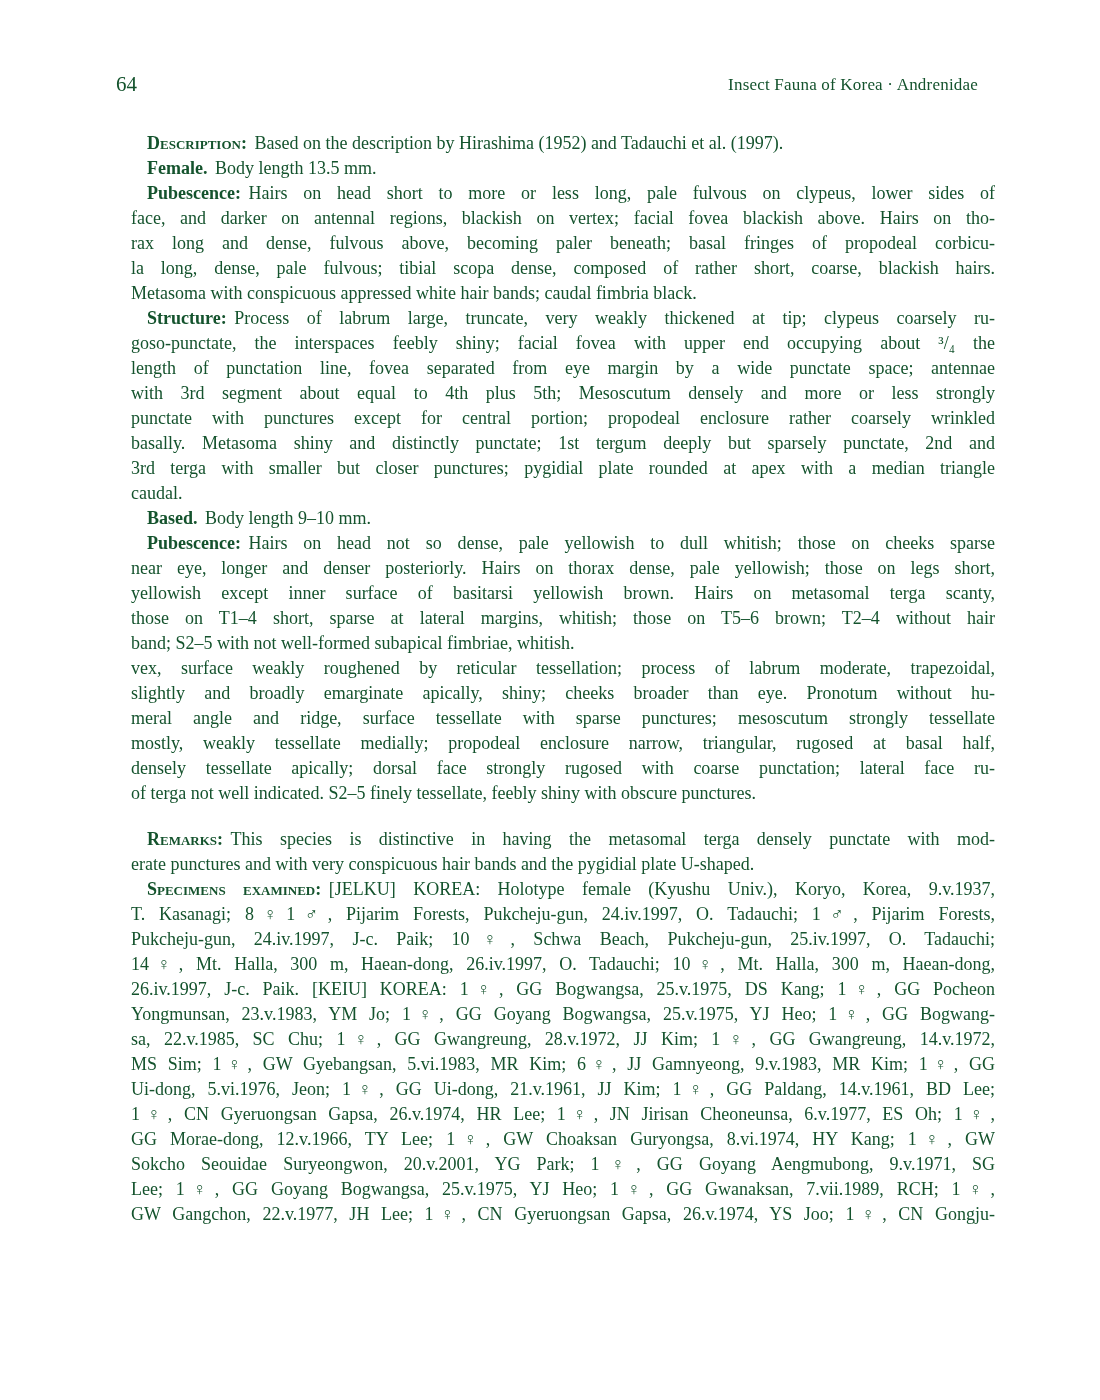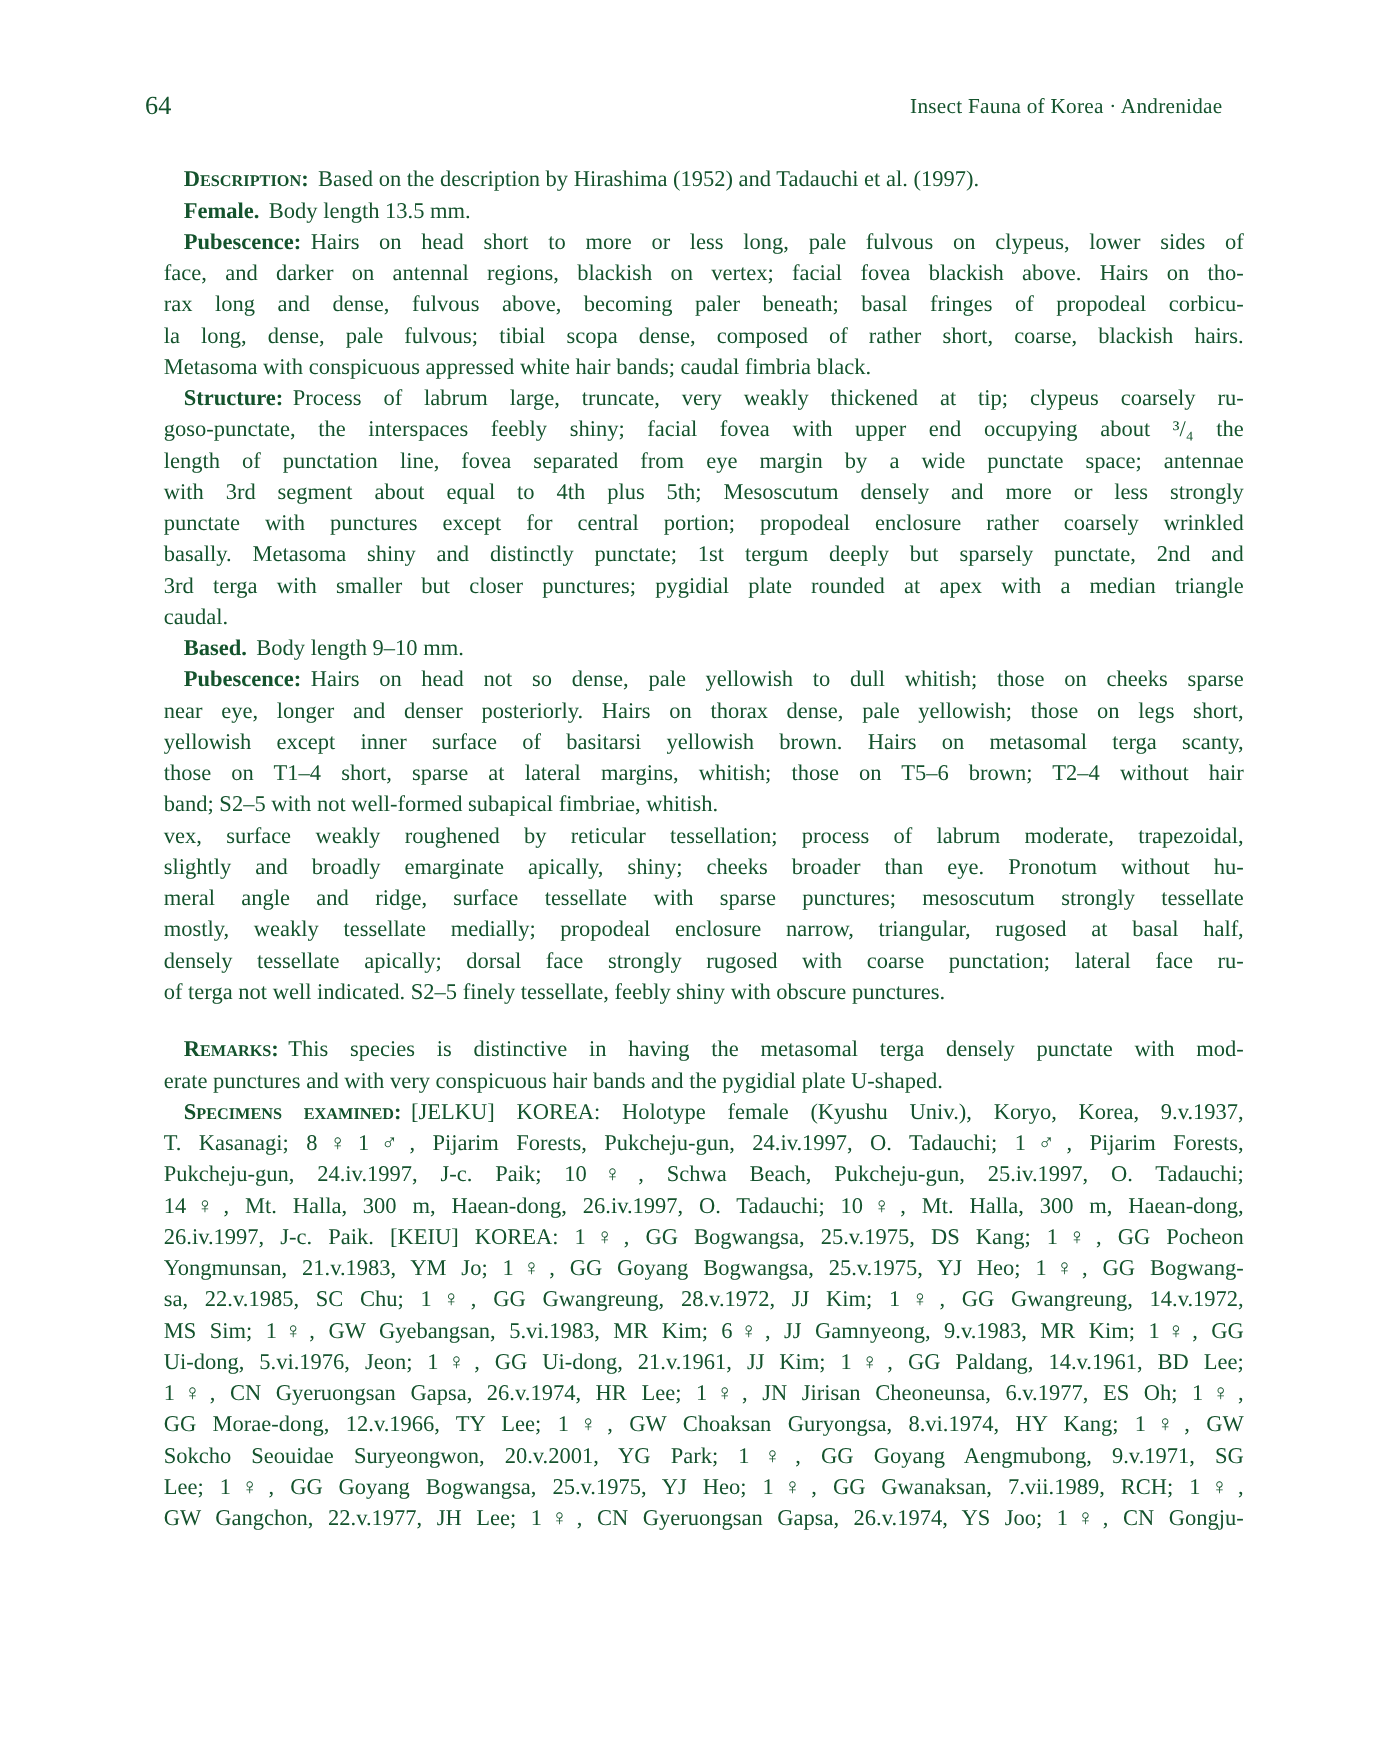--- a/index.html
+++ b/index.html
@@ -115,21 +115,21 @@
       <div class="para gap">
         <div class="line first"><span class="label smallcaps">Remarks:</span>This species is distinctive in having the metasomal terga densely punctate with mod-</div>
         <div class="line lastline">erate punctures and with very conspicuous hair bands and the pygidial plate U-shaped.</div>
       </div>
       <div class="para">
         <div class="line first"><span class="label smallcaps">Specimens examined:</span>[JELKU] KOREA: Holotype female (Kyushu Univ.), Koryo, Korea, 9.v.1937,</div>
         <div class="line">T. Kasanagi; 8♀1♂, Pijarim Forests, Pukcheju-gun, 24.iv.1997, O. Tadauchi; 1♂, Pijarim Forests,</div>
         <div class="line">Pukcheju-gun, 24.iv.1997, J-c. Paik; 10♀, Schwa Beach, Pukcheju-gun, 25.iv.1997, O. Tadauchi;</div>
         <div class="line">14♀, Mt. Halla, 300 m, Haean-dong, 26.iv.1997, O. Tadauchi; 10♀, Mt. Halla, 300 m, Haean-dong,</div>
         <div class="line">26.iv.1997, J-c. Paik. [KEIU] KOREA: 1♀, GG Bogwangsa, 25.v.1975, DS Kang; 1♀, GG Pocheon</div>
-        <div class="line">Yongmunsan, 21.v.1983, YM Jo; 1♀, GG Goyang Bogwangsa, 25.v.1975, YJ Heo; 1♀, GG Bogwang-</div>
+        <div class="line">Yongmunsan, 23.v.1983, YM Jo; 1♀, GG Goyang Bogwangsa, 25.v.1975, YJ Heo; 1♀, GG Bogwang-</div>
         <div class="line">sa, 22.v.1985, SC Chu; 1♀, GG Gwangreung, 28.v.1972, JJ Kim; 1♀, GG Gwangreung, 14.v.1972,</div>
         <div class="line">MS Sim; 1♀, GW Gyebangsan, 5.vi.1983, MR Kim; 6♀, JJ Gamnyeong, 9.v.1983, MR Kim; 1♀, GG</div>
         <div class="line">Ui-dong, 5.vi.1976, Jeon; 1♀, GG Ui-dong, 21.v.1961, JJ Kim; 1♀, GG Paldang, 14.v.1961, BD Lee;</div>
         <div class="line">1♀, CN Gyeruongsan Gapsa, 26.v.1974, HR Lee; 1♀, JN Jirisan Cheoneunsa, 6.v.1977, ES Oh; 1♀,</div>
         <div class="line">GG Morae-dong, 12.v.1966, TY Lee; 1♀, GW Choaksan Guryongsa, 8.vi.1974, HY Kang; 1♀, GW</div>
         <div class="line">Sokcho Seouidae Suryeongwon, 20.v.2001, YG Park; 1♀, GG Goyang Aengmubong, 9.v.1971, SG</div>
         <div class="line">Lee; 1♀, GG Goyang Bogwangsa, 25.v.1975, YJ Heo; 1♀, GG Gwanaksan, 7.vii.1989, RCH; 1♀,</div>
         <div class="line">GW Gangchon, 22.v.1977, JH Lee; 1♀, CN Gyeruongsan Gapsa, 26.v.1974, YS Joo; 1♀, CN Gongju-</div>
       </div>
     </main>

